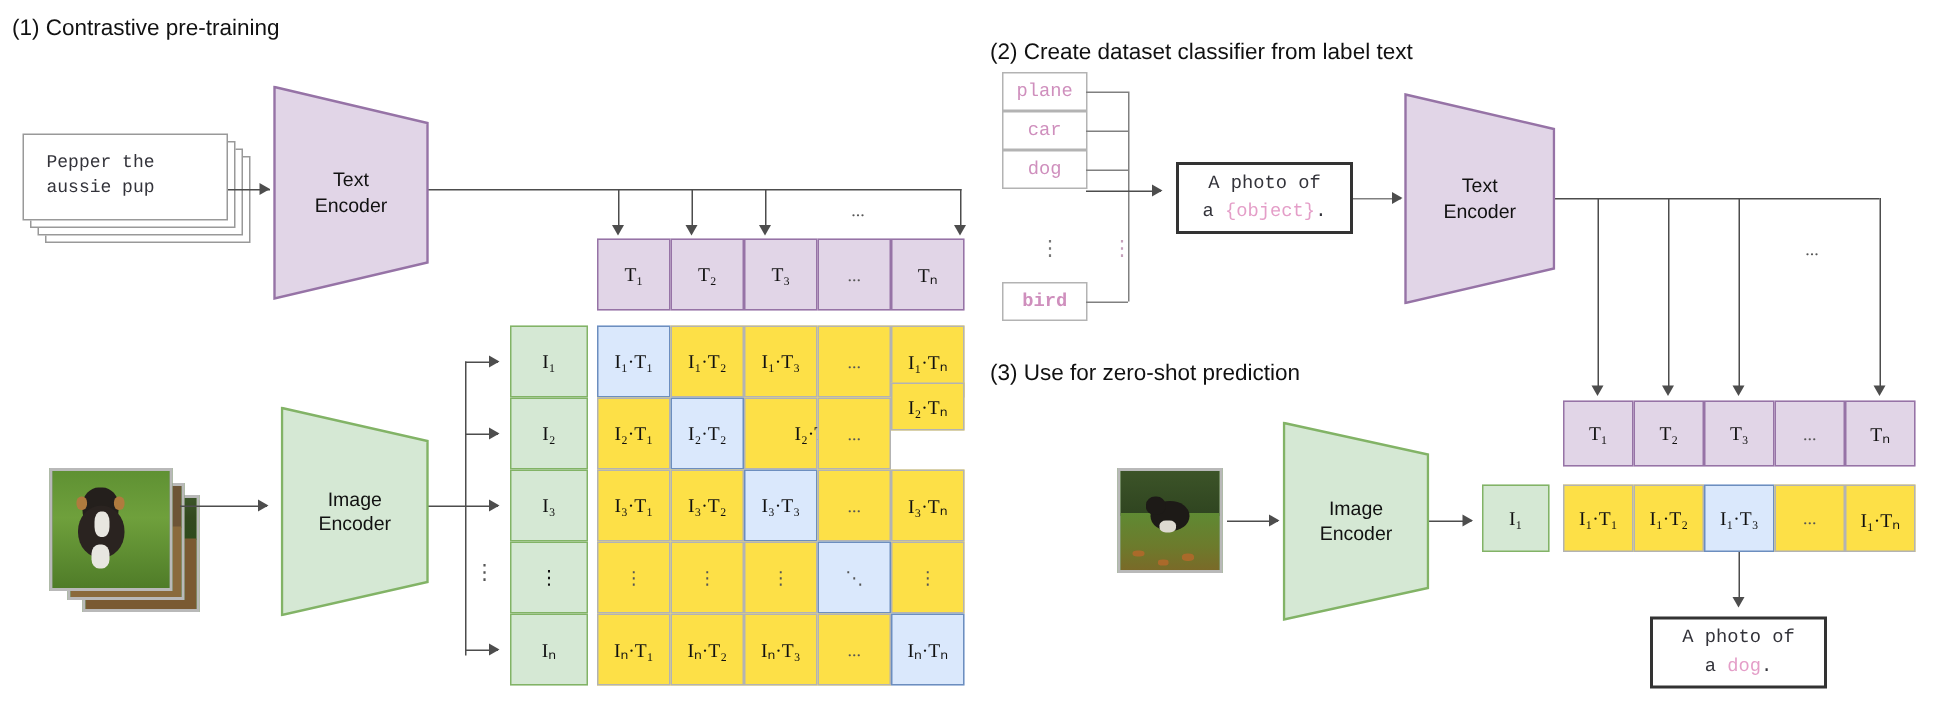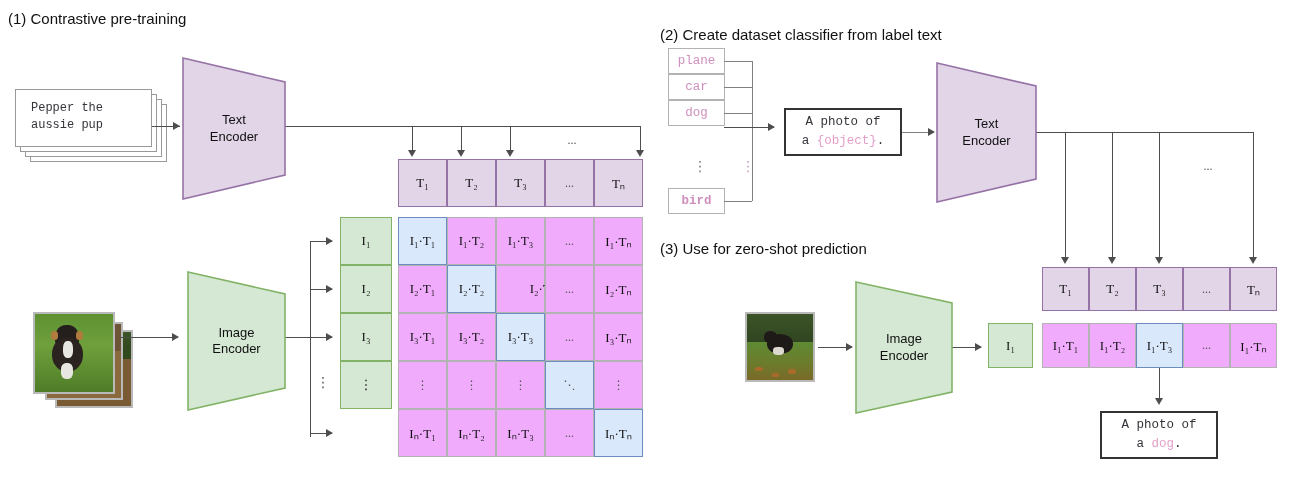--- a/index.html
+++ b/index.html
@@ -5,21 +5,21 @@
   html,body{margin:0;padding:0;background:#ffffff;}
   body{width:1297px;height:480px;position:relative;overflow:hidden;
        font-family:"Liberation Sans",sans-serif;color:#000;}
   .stage{position:absolute;left:0;top:0;width:1297px;height:480px;}
   .panel-title{position:absolute;font-size:15px;color:#111;white-space:nowrap;}
   .cell{position:absolute;box-sizing:border-box;display:flex;align-items:center;
         justify-content:center;font-family:"Liberation Serif",serif;font-size:13px;color:#111;}
   .purple{background:#e1d5e7;border:1px solid #9673a6;}
   .green{background:#d5e8d4;border:1px solid #82b366;}
   .blue{background:#dae8fc;border:1px solid #6c8ebf;}
-  .white{background:#f0abfc;border:1px solid #b3b3b3;}
+  .white{background:#fde047;border:1px solid #b3b3b3;}
 
   
   .trap{position:absolute;display:flex;align-items:center;justify-content:center;
         text-align:center;font-size:13px;line-height:1.25;color:#111;}
   .trap .lbl{position:relative;z-index:2;}
   .trap .shape{position:absolute;left:0;top:0;width:100%;height:100%;z-index:1;}
 
   
   .hline{position:absolute;height:0;border-top:1.4px solid #4d4d4d;}
   .vline{position:absolute;width:0;border-left:1.4px solid #4d4d4d;}
@@ -143,32 +143,33 @@
   <div class="hline" style="left:310px;top:337px;width:22px;"></div>
   <div class="arrowR" style="left:326px;top:332.5px;"></div>
   <div class="hline" style="left:310px;top:433px;width:22px;"></div>
   <div class="arrowR" style="left:326px;top:428.5px;"></div>
   <div class="vdots" style="left:316px;top:376px;">⋮</div>
 
   <div class="cell green" style="left:340px;top:217px;width:52px;height:48px;">I₁</div>
   <div class="cell green" style="left:340px;top:265px;width:52px;height:48px;">I₂</div>
   <div class="cell green" style="left:340px;top:313px;width:52px;height:48px;">I₃</div>
   <div class="cell green" style="left:340px;top:361px;width:52px;height:48px;">⋮</div>
+  <div class="cell green" style="left:340px;top:409px;width:52px;height:48px;">Iₙ</div>
 
   <div id="matrix" style="position:absolute;left:398px;top:217px;width:245px;height:240px;">
       <div class="cell blue" style="left: 0px; top: 0px; width: 49px; height: 48px;">I₁·T₁</div>
       <div class="cell white" style="left: 49px; top: 0px; width: 49px; height: 48px;">I₁·T₂</div>
       <div class="cell white" style="left: 98px; top: 0px; width: 49px; height: 48px;">I₁·T₃</div>
       <div class="cell white" style="left: 147px; top: 0px; width: 49px; height: 48px; color: rgb(85, 85, 85); font-size: 12px;">...</div>
       <div class="cell white" style="left: 196px; top: 0px; width: 49px; height: 48px;">I₁·Tₙ</div>
       <div class="cell white" style="left: 0px; top: 48px; width: 49px; height: 48px;">I₂·T₁</div>
       <div class="cell blue" style="left: 49px; top: 48px; width: 49px; height: 48px;">I₂·T₂</div>
       <div class="cell white" style="left: 98px; top: 48px; width: 49px; height: 48px; padding-left: 44px;">I₂·T₃</div>
       <div class="cell white" style="left: 147px; top: 48px; width: 49px; height: 48px; color: rgb(85, 85, 85); font-size: 12px;">...</div>
-      <div class="cell white" style="left: 196px; top: 48px; width: 49px; height: 48px;">I₂·Tₙ</div>
+      <div class="cell white" style="left: 196px; top: 38px; width: 49px; height: 32px;">I₂·Tₙ</div>
       <div class="cell white" style="left: 0px; top: 96px; width: 49px; height: 48px;">I₃·T₁</div>
       <div class="cell white" style="left: 49px; top: 96px; width: 49px; height: 48px;">I₃·T₂</div>
       <div class="cell blue" style="left: 98px; top: 96px; width: 49px; height: 48px;">I₃·T₃</div>
       <div class="cell white" style="left: 147px; top: 96px; width: 49px; height: 48px; color: rgb(85, 85, 85); font-size: 12px;">...</div>
       <div class="cell white" style="left: 196px; top: 96px; width: 49px; height: 48px;">I₃·Tₙ</div>
       <div class="cell white" style="left: 0px; top: 144px; width: 49px; height: 48px; color: rgb(85, 85, 85); font-size: 12px;">⋮</div>
       <div class="cell white" style="left: 49px; top: 144px; width: 49px; height: 48px; color: rgb(85, 85, 85); font-size: 12px;">⋮</div>
       <div class="cell white" style="left: 98px; top: 144px; width: 49px; height: 48px; color: rgb(85, 85, 85); font-size: 12px;">⋮</div>
       <div class="cell blue" style="left: 147px; top: 144px; width: 49px; height: 48px; color: rgb(85, 85, 85); font-size: 12px;">⋱</div>
       <div class="cell white" style="left: 196px; top: 144px; width: 49px; height: 48px; color: rgb(85, 85, 85); font-size: 12px;">⋮</div>

